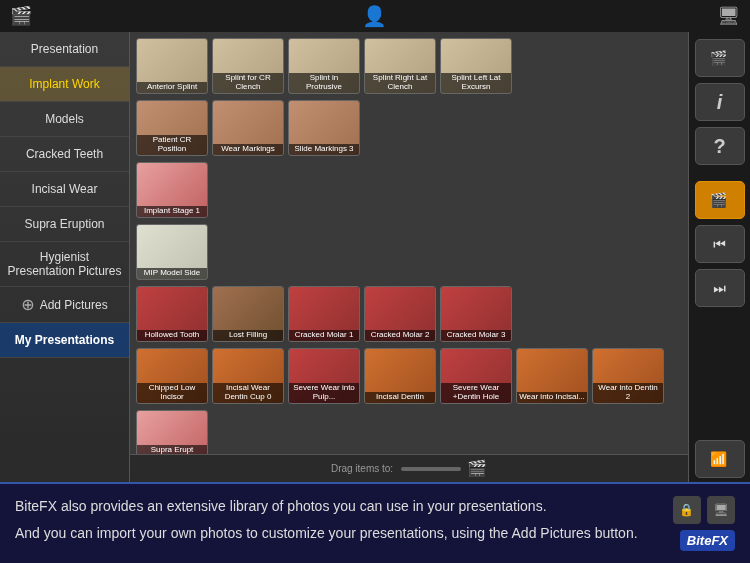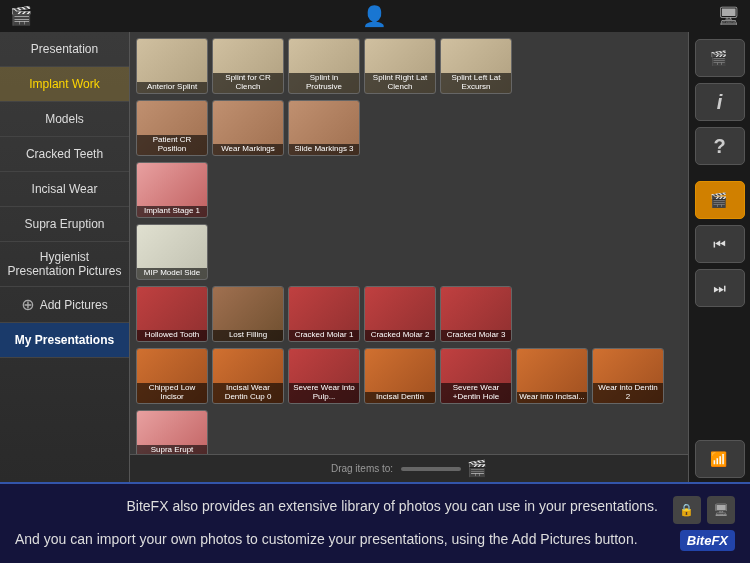--- a/index.html
+++ b/index.html
@@ -445,21 +445,21 @@
       <div class="right-spacer"></div>
       <div class="right-btn" style="margin-bottom:4px;">
         <span>📶</span>
       </div>
     </div>
 
   </div>
 
   <div class="bottom-overlay">
     <div class="bottom-text">
-      <div style="margin-bottom:12px;text-align:right;">BiteFX also provides an extensive library of photos you can use in your presentations.</div>
+      <div style="margin-bottom:6px;">BiteFX also provides an extensive library of photos you can use in your presentations.</div>
       <div>And you can import your own photos to customize your presentations, using the Add Pictures button.</div>
     </div>
     <div class="bottom-icons">
       <div class="bottom-icon-row">
         <div class="bottom-icon">🔒</div>
         <div class="bottom-icon">🖥</div>
       </div>
       <div class="bottom-icon-row">
         <div class="bitefx-logo">BiteFX</div>
       </div>

